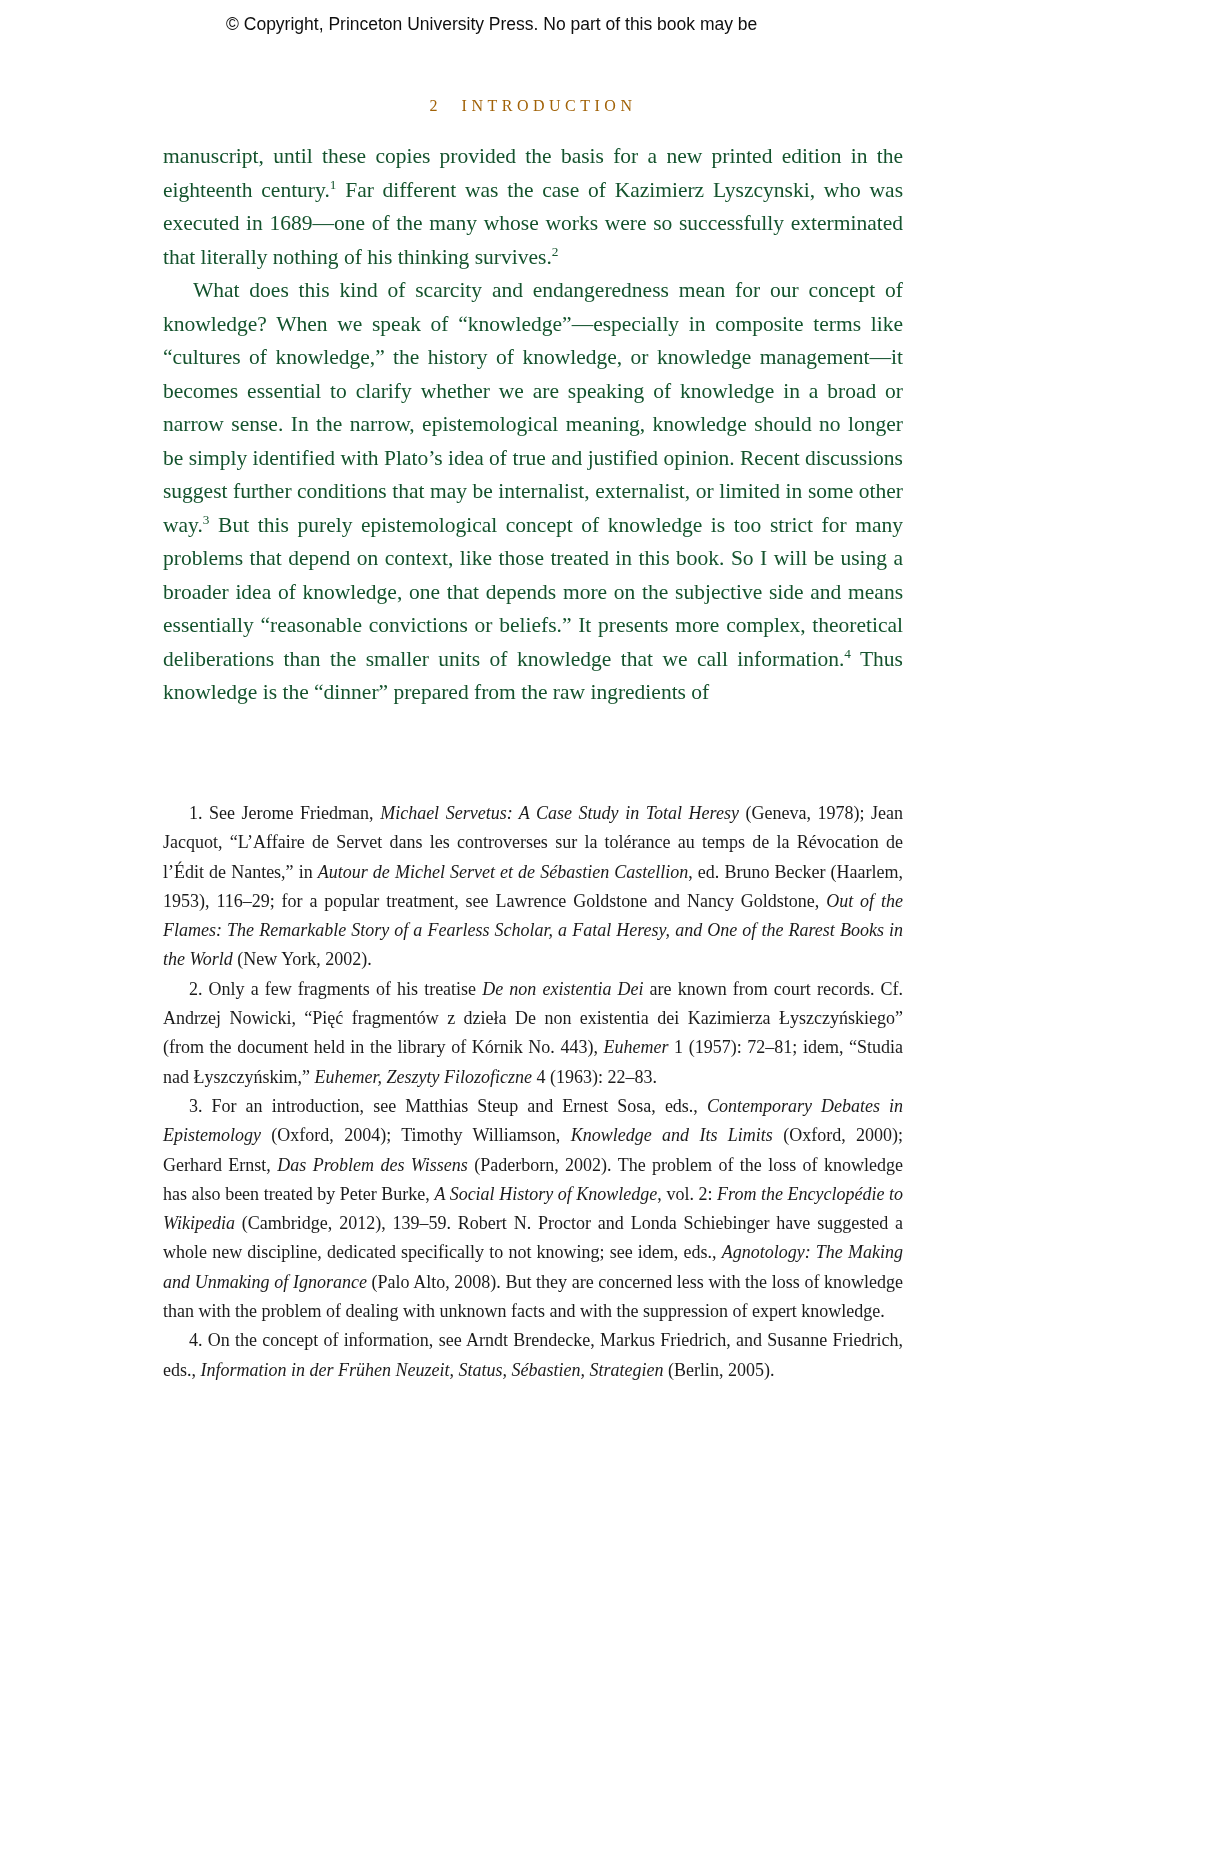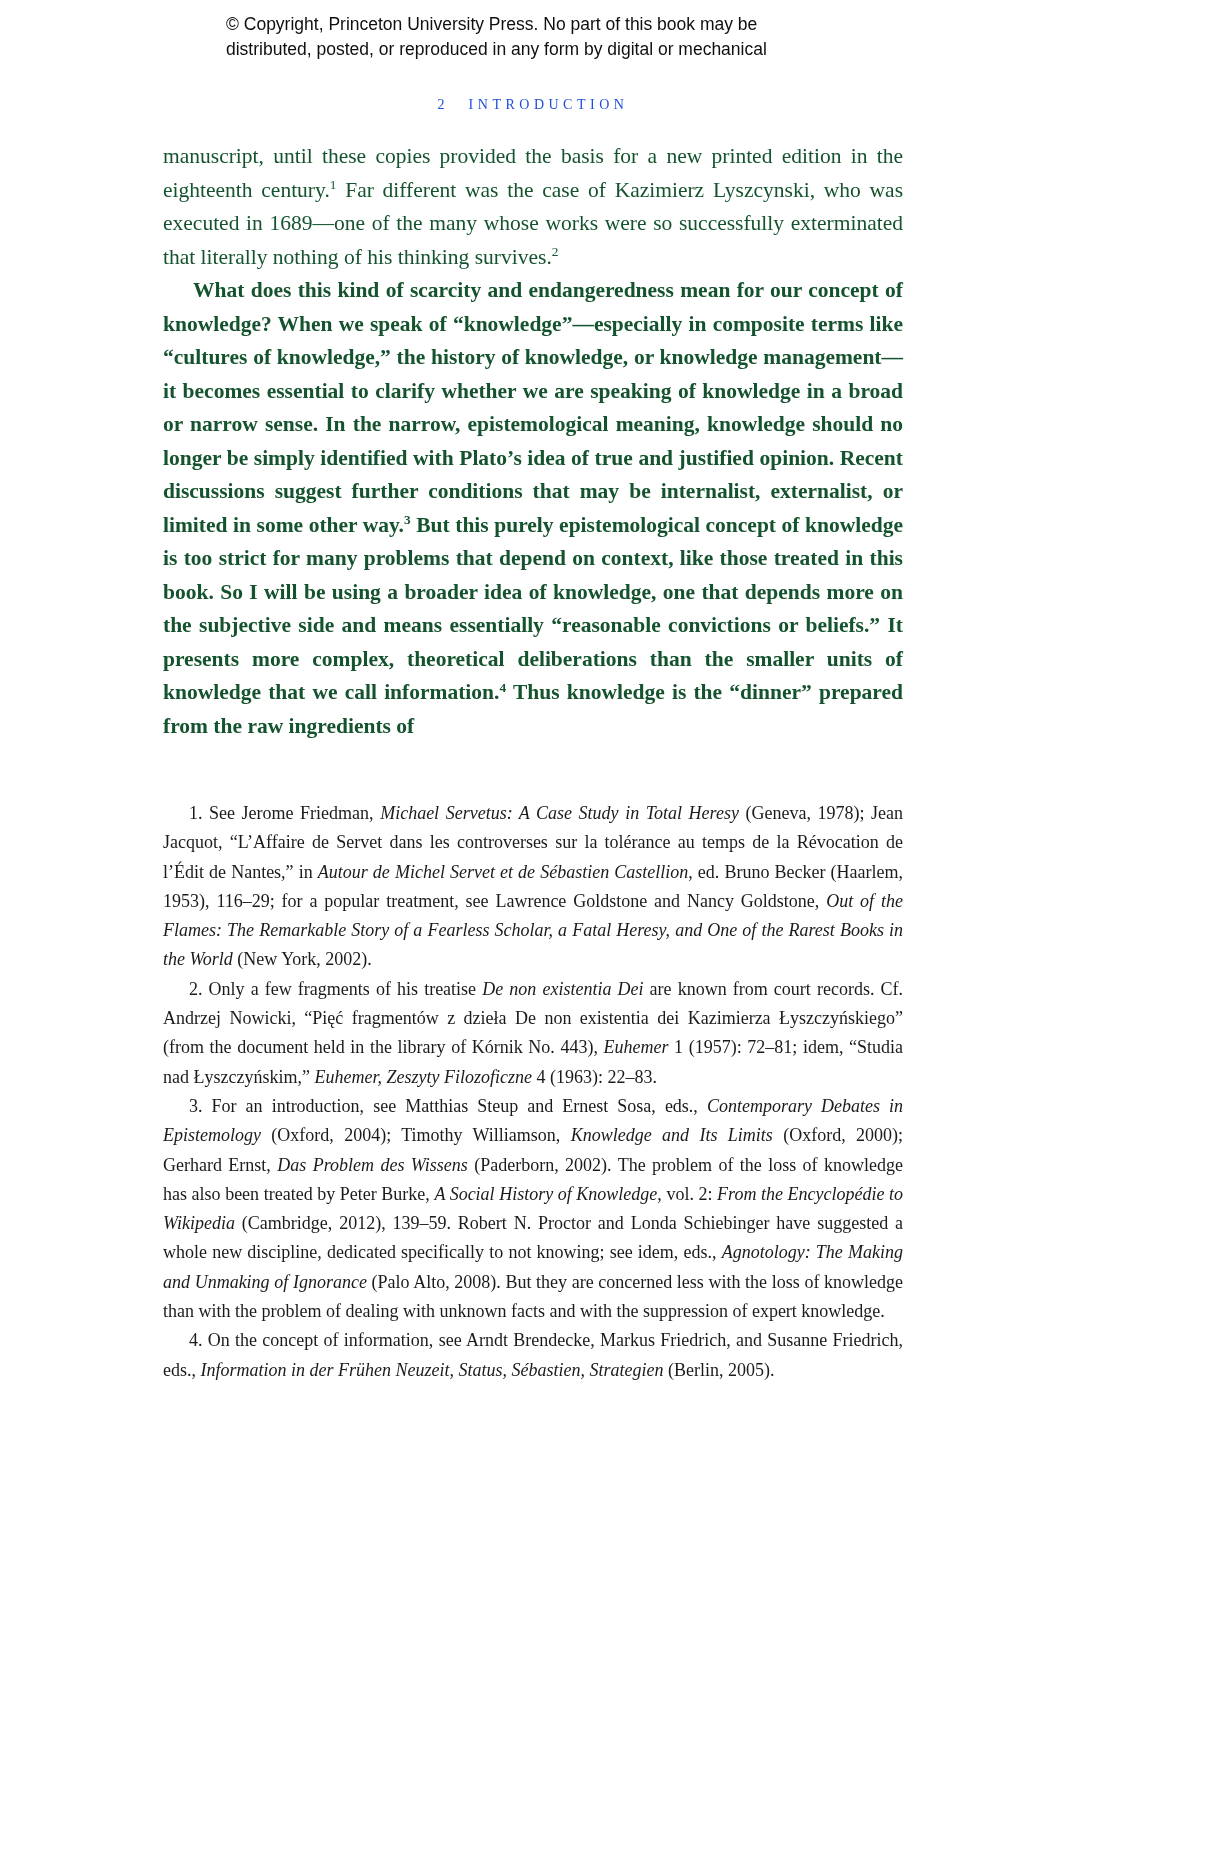--- a/index.html
+++ b/index.html
@@ -22,38 +22,38 @@
     line-height: 25px;
     color: #0f0f0f;
   }
   .running-header {
     position: absolute;
     left: 163px;
     top: 97px;
     width: 740px;
     text-align: center;
     font-family: "Liberation Serif", serif;
-    font-size: 14px;
+    font-size: 16px;
     letter-spacing: 4.5px;
-    color: #1d4ed8;
+    color: #a16207;
   }
   .running-header .pgnum { margin-right: 24px; letter-spacing: 0; }
   .body-text {
     position: absolute;
     left: 163px;
     top: 140px;
     width: 740px;
     font-family: "Liberation Serif", serif;
     font-size: 21.5px;
     line-height: 33.5px;
     text-align: justify;
     color: #14532d;
     hyphens: auto;
   }
-  .para + .para { text-indent: 30px; font-weight: bold; }
+  .para + .para { text-indent: 30px; }
   sup {
     font-size: 0.62em;
     line-height: 0;
     vertical-align: baseline;
     position: relative;
     top: -0.55em;
   }
   .footnotes {
     position: absolute;
     left: 163px;
@@ -79,21 +79,20 @@
     color: #0f0f0f;
   }
 </style>
 </head>
 <body>
 
 <div class="page">
 
   <header class="copyright">
     <div>© Copyright, Princeton University Press. No part of this book may be</div>
-    <div>distributed, posted, or reproduced in any form by digital or mechanical</div>
   </header>
 
   <div class="running-header">
     <span class="pgnum">2</span><span>INTRODUCTION</span>
   </div>
 
   <main class="body-text">
     <p class="para"><span>manuscript, until these copies provided the basis for a new printed edition in the eighteenth century.</span><sup>1</sup><span> Far different was the case of Kazimierz Lyszcynski, who was executed in 1689—one of the many whose works were so successfully exterminated that literally nothing of his thinking survives.</span><sup>2</sup></p>
     <p class="para"><span>What does this kind of scarcity and endangeredness mean for our concept of knowledge? When we speak of “knowledge”—especially in composite terms like “cultures of knowledge,” the history of knowledge, or knowledge management—it becomes essential to clarify whether we are speaking of knowledge in a broad or narrow sense. In the narrow, epistemological meaning, knowledge should no longer be simply identified with Plato’s idea of true and justified opinion. Recent discussions suggest further conditions that may be internalist, externalist, or limited in some other way.</span><sup>3</sup><span> But this purely epistemological concept of knowledge is too strict for many problems that depend on context, like those treated in this book. So I will be using a broader idea of knowledge, one that depends more on the subjective side and means essentially “reasonable convictions or beliefs.” It presents more complex, theoretical deliberations than the smaller units of knowledge that we call information.</span><sup>4</sup><span> Thus knowledge is the “dinner” prepared from the raw ingredients of</span></p>
   </main>

